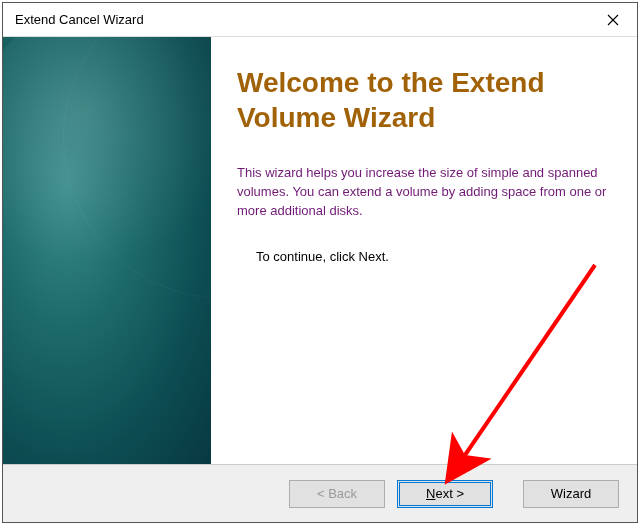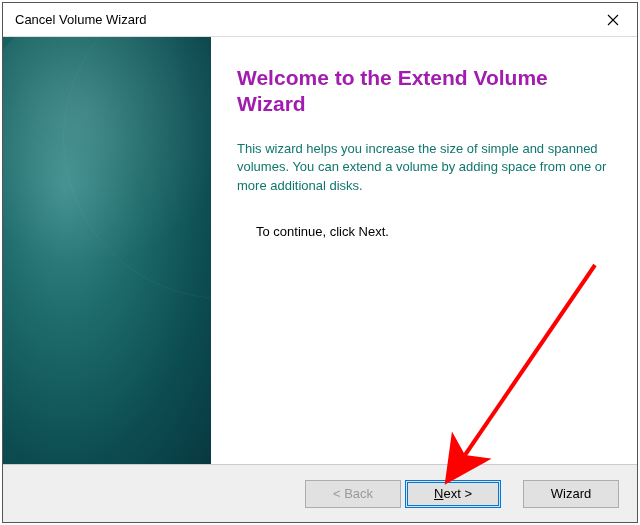--- a/index.html
+++ b/index.html
@@ -74,50 +74,50 @@
       height: 320px;
       border-radius: 50%;
       border: 1px solid rgba(255,255,255,0.04);
     }
     .main-panel {
       flex: 1;
       padding: 28px 30px 20px 26px;
       background: #fff;
     }
     .heading {
-      font-size: 21px;
+      font-size: 28px;
       font-weight: bold;
-      color: #a21caf;
+      color: #a16207;
       line-height: 1.25;
-      margin-bottom: 22px;
+      margin-bottom: 29px;
     }
     .desc {
       font-size: 13px;
-      color: #0f766e;
+      color: #701a75;
       line-height: 1.45;
       margin-bottom: 28px;
     }
     .continue-text {
       font-size: 13px;
       color: #000;
       margin-left: 19px;
     }
     .button-bar {
       position: absolute;
       bottom: 0;
       left: 0;
       right: 0;
       height: 58px;
       background: #efefef;
       border-top: 1px solid #ccc;
       display: flex;
       align-items: center;
       justify-content: flex-end;
       padding-right: 18px;
-      gap: 4px;
+      gap: 12px;
     }
     .btn {
       width: 96px;
       height: 28px;
       font-size: 13px;
       font-family: inherit;
       background: #e1e1e1;
       border: 1px solid #adadad;
       color: #000;
       cursor: pointer;
@@ -148,21 +148,21 @@
       width: 200px;
       height: 230px;
       pointer-events: none;
     }
   </style>
 </head>
 <body>
 
 <div class="window">
   <div class="titlebar">
-    <span class="title-text">Cancel Volume Wizard</span>
+    <span class="title-text">Extend Cancel Wizard</span>
     <div class="close-btn">
       <svg width="12" height="12" viewBox="0 0 12 12">
           <path d="M1 1 L11 11 M11 1 L1 11" stroke="#000" stroke-width="1.1" fill="none"></path>
         </svg>
     </div>
   </div>
 
   <div class="content">
     <div class="side-panel"></div>
     <div class="main-panel">

